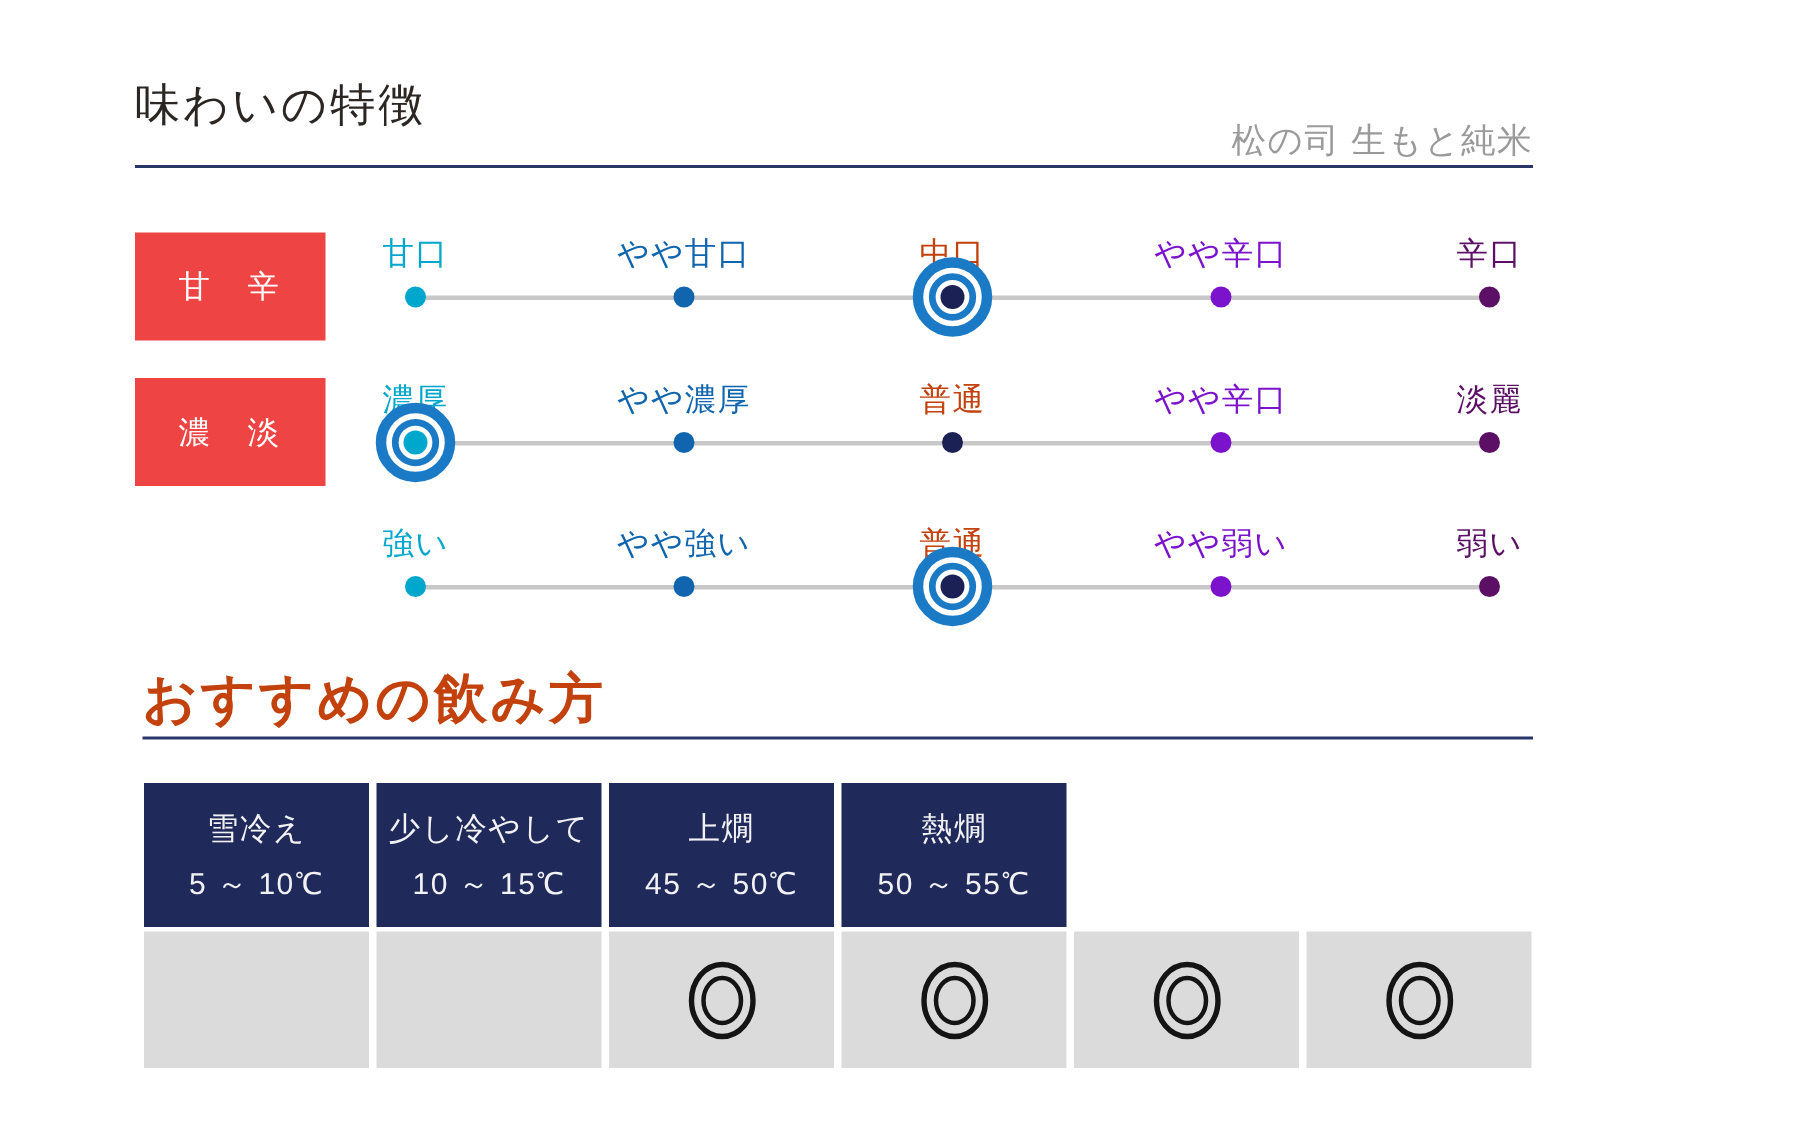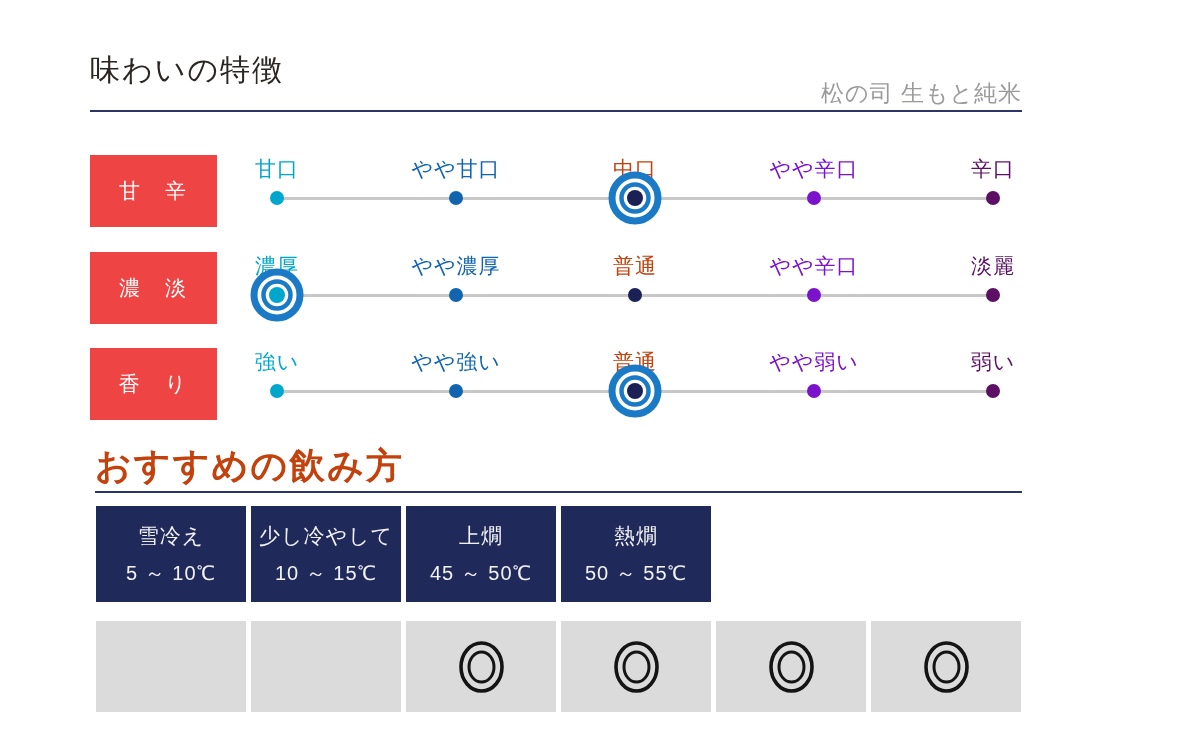--- a/index.html
+++ b/index.html
@@ -43,21 +43,21 @@
   }
   .c0{color:#00a7cd;text-align:center;} .dotc0{background:#00a7cd;}
   .c1{color:#1165ae;} .dotc1{background:#1165ae;}
   .c2{color:#c2410c;font-family:Liberation Mono, monospace;} .dotc2{background:#1b2155;}
   .c3{color:#7b12cc;} .dotc3{background:#7b12cc;}
   .c4{color:#5c1065;} .dotc4{background:#5c1065;}
   .marker{position:absolute;left:-27px;top:-27px;width:54px;height:54px;}
 
   
   .trow{position:absolute;left:96px;display:flex;gap:5px;}
-  #thead{top:506px;}
+  #thead{top:522px;}
   #tbody{top:621px;}
   .hcell{
     width:150px;height:96px;background:#202a5a;color:#f2f2f5;
     display:flex;flex-direction:column;align-items:center;justify-content:center;gap:10px;
   }
   .hcell .cname{font-size:21px;letter-spacing:1px;}
   .hcell .ctemp{font-size:20px;letter-spacing:1px;}
   .bcell{
     width:150px;height:91px;background:#dbdbdb;
     display:flex;align-items:center;justify-content:center;
@@ -130,23 +130,20 @@
       <span class="plabel c3">やや辛口</span>
       <span class="dot dotc3"></span>
     </div>
     <div class="pt" style="left:993px">
       <span class="plabel c4">淡麗</span>
       <span class="dot dotc4"></span>
     </div>
   </div>
 
   <div class="srow" id="srow2">
-    <div class="rowbox">
-      <span>香　り</span>
-    </div>
     <div class="track"></div>
     <div class="pt" style="left:277px">
       <span class="plabel c0">強い</span>
       <span class="dot dotc0"></span>
     </div>
     <div class="pt" style="left:456px">
       <span class="plabel c1">やや強い</span>
       <span class="dot dotc1"></span>
     </div>
     <div class="pt" style="left:635px">

